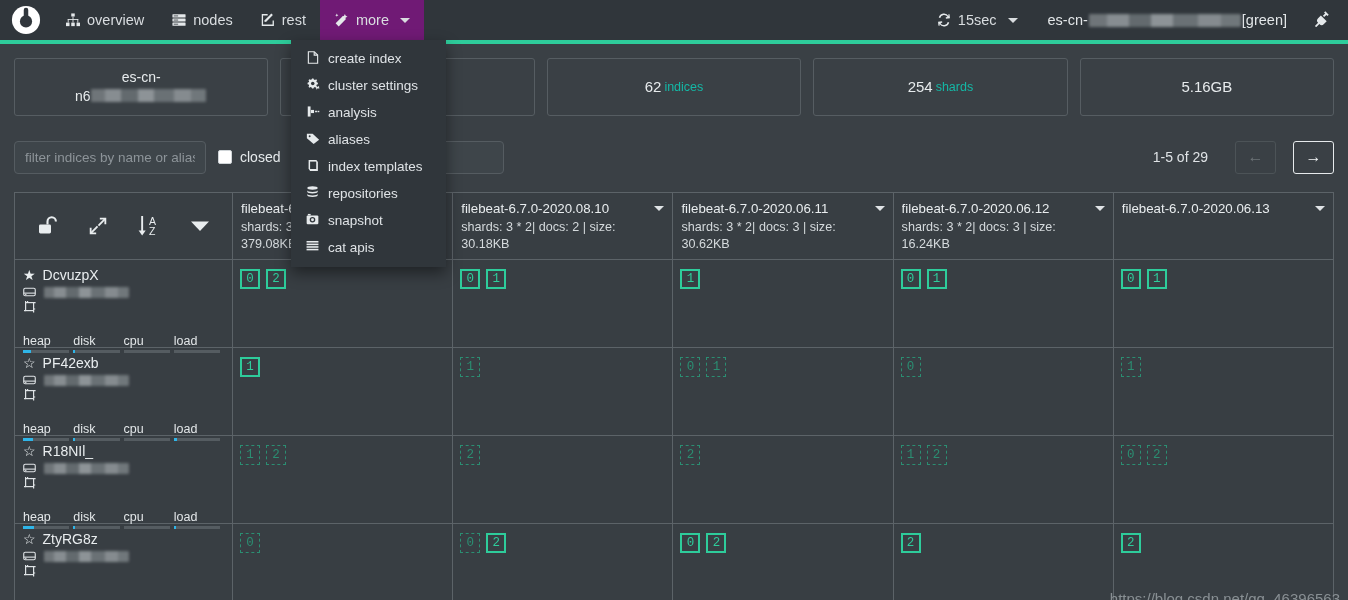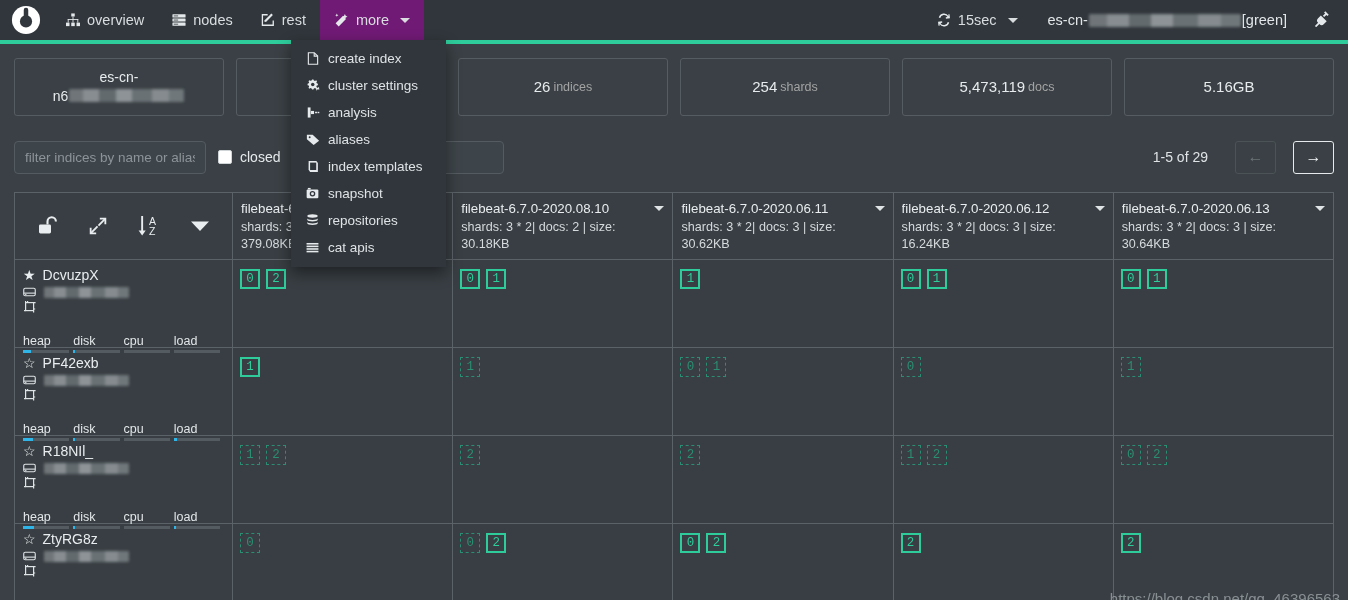--- a/index.html
+++ b/index.html
@@ -70,21 +70,21 @@
   .dropdown {
     position: absolute;
     top: 40px; left: 291px;
     width: 155px;
     background: #30363b;
     box-shadow: 0 6px 14px rgba(0,0,0,.45);
     padding: 5px 0 6px 0;
     z-index: 60;
   }
   .dd-item {
-    display: flex; align-items: center; gap: 8px;
+    display: flex; align-items: flex-start; gap: 8px;
     padding: 6px 12px 6px 14px;
     color: #dfe3e6;
     font-size: 13.5px;
     cursor: pointer;
     white-space: nowrap;
   }
   .dd-icon { width: 15px; display:inline-flex; justify-content:center; color:#e6eaec; }
 
   
   .content { padding: 14px 14px 0 14px; position: relative; }
@@ -97,21 +97,21 @@
     display: flex; align-items: center; justify-content: center;
     text-align: center;
     color: #e7ebed;
     font-size: 15px;
     padding: 6px 8px;
     line-height: 1.35;
     background: #3a4045;
   }
   .stat-box.small { font-size: 14px; }
   .stat-num { font-size: 15px; }
-  .stat-unit { font-size: 12.5px; margin-left: 3px; color:#a3a3a3; }
+  .stat-unit { font-size: 12.5px; margin-left: 3px; color:#14b8a6; }
 
   
   .filter-row {
     display: flex; align-items: center;
     margin-top: 24px;
     gap: 12px;
     height: 34px;
   }
   .txt-input {
     width: 192px; height: 33px;
@@ -403,37 +403,37 @@
       <svg width="13" height="13" viewBox="0 0 14 14" fill="currentColor">
         <path d="M2.8 1h8.4l1.6 2.2v9.6H4.4L2.8 10.6z"></path>
         <path d="M4.4 2.8h6.6v8H4.4z" fill="#30363b"></path>
       </svg>
     </span>
     <span>index templates</span>
   </div>
   <div class="dd-item">
     <span class="dd-icon">
       <svg width="13" height="13" viewBox="0 0 14 14" fill="currentColor">
+        <ellipse cx="7" cy="2.2" rx="5.6" ry="1.8"></ellipse>
+        <path d="M1.4 4.6c0 1 2.5 1.8 5.6 1.8s5.6-.8 5.6-1.8v1.6c0 1-2.5 1.8-5.6 1.8S1.4 7.2 1.4 6.2z"></path>
+        <path d="M1.4 8.4c0 1 2.5 1.8 5.6 1.8s5.6-.8 5.6-1.8V10c0 1-2.5 1.8-5.6 1.8S1.4 11 1.4 10z"></path>
+      </svg>
+    </span>
+    <span>repositories</span>
+  </div>
+  <div class="dd-item">
+    <span class="dd-icon">
+      <svg width="13" height="13" viewBox="0 0 14 14" fill="currentColor">
         <rect x="0.7" y="2.6" width="12.6" height="9.4" rx="1.3"></rect>
         <circle cx="7" cy="7.3" r="3" fill="#30363b"></circle>
           <circle cx="7" cy="7.3" r="1.6"></circle>
         <rect x="2" y="1" width="3" height="1.6"></rect>
       </svg>
     </span>
     <span>snapshot</span>
-  </div>
-  <div class="dd-item">
-    <span class="dd-icon">
-      <svg width="13" height="13" viewBox="0 0 14 14" fill="currentColor">
-        <ellipse cx="7" cy="2.2" rx="5.6" ry="1.8"></ellipse>
-        <path d="M1.4 4.6c0 1 2.5 1.8 5.6 1.8s5.6-.8 5.6-1.8v1.6c0 1-2.5 1.8-5.6 1.8S1.4 7.2 1.4 6.2z"></path>
-        <path d="M1.4 8.4c0 1 2.5 1.8 5.6 1.8s5.6-.8 5.6-1.8V10c0 1-2.5 1.8-5.6 1.8S1.4 11 1.4 10z"></path>
-      </svg>
-    </span>
-    <span>repositories</span>
   </div>
   <div class="dd-item">
     <span class="dd-icon">
       <svg width="13" height="12" viewBox="0 0 14 12" fill="currentColor">
         <rect x="0.6" y="0.6" width="12.8" height="1.7"></rect>
           <rect x="0.6" y="3.4" width="12.8" height="1.7"></rect>
         <rect x="0.6" y="6.2" width="12.8" height="1.7"></rect>
           <rect x="0.6" y="9" width="12.8" height="1.7"></rect>
       </svg>
     </span>
@@ -445,30 +445,26 @@
 
   <div class="stats-row">
     <div class="stat-box small">
       <div>
         <div>es-cn-</div>
         <div><span>n6</span><span class="redact" style="width:115px"></span></div>
       </div>
     </div>
     <div class="stat-box"></div>
     <div class="stat-box">
-      <span class="stat-num">26</span>
+      <span class="stat-num">62</span>
       <span class="stat-unit">indices</span>
     </div>
     <div class="stat-box">
       <span class="stat-num">254</span>
       <span class="stat-unit">shards</span>
-    </div>
-    <div class="stat-box">
-      <span class="stat-num">5,473,119</span>
-      <span class="stat-unit">docs</span>
     </div>
     <div class="stat-box">
       <span class="stat-num">5.16GB</span>
     </div>
   </div>
 
   <div class="filter-row">
     <input class="txt-input" placeholder="filter indices by name or alias" style="">
     <div class="chk-wrap">
       <span class="chk"></span>
@@ -529,21 +525,20 @@
         <div class="idx-meta">shards: 3 * 2| docs: 3 | size: 30.62KB</div>
         <div class="idx-caret"></div>
       </div>
       <div class="idx-head">
         <div class="idx-name">filebeat-6.7.0-2020.06.12</div>
         <div class="idx-meta">shards: 3 * 2| docs: 3 | size: 16.24KB</div>
         <div class="idx-caret"></div>
       </div>
       <div class="idx-head">
         <div class="idx-name">filebeat-6.7.0-2020.06.13</div>
-        <div class="idx-meta">shards: 3 * 2| docs: 3 | size: 30.64KB</div>
         <div class="idx-caret"></div>
       </div>
     </div>
 
     <div id="node-rows">
         <div class="grid-row">
           <div class="node-cell">
             <div class="node-title">
               <span class="star">★</span>
               <span>DcvuzpX</span>

